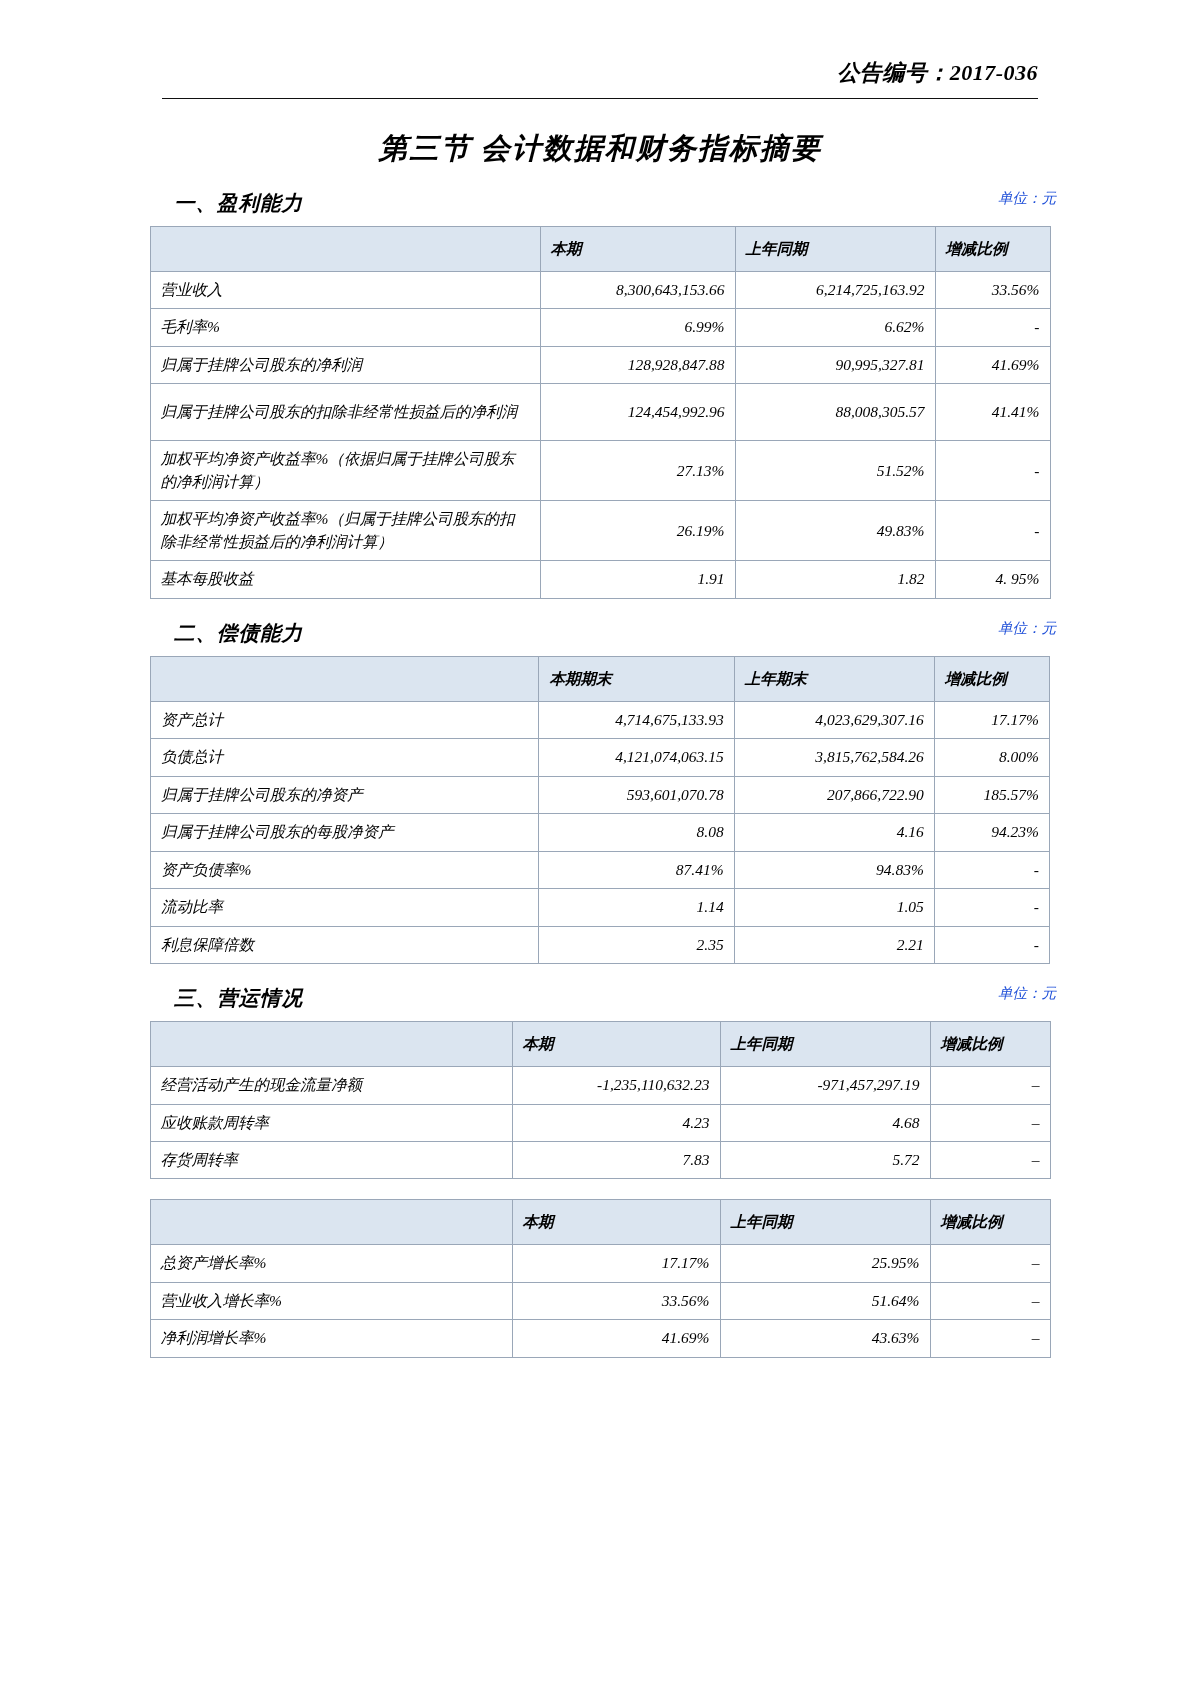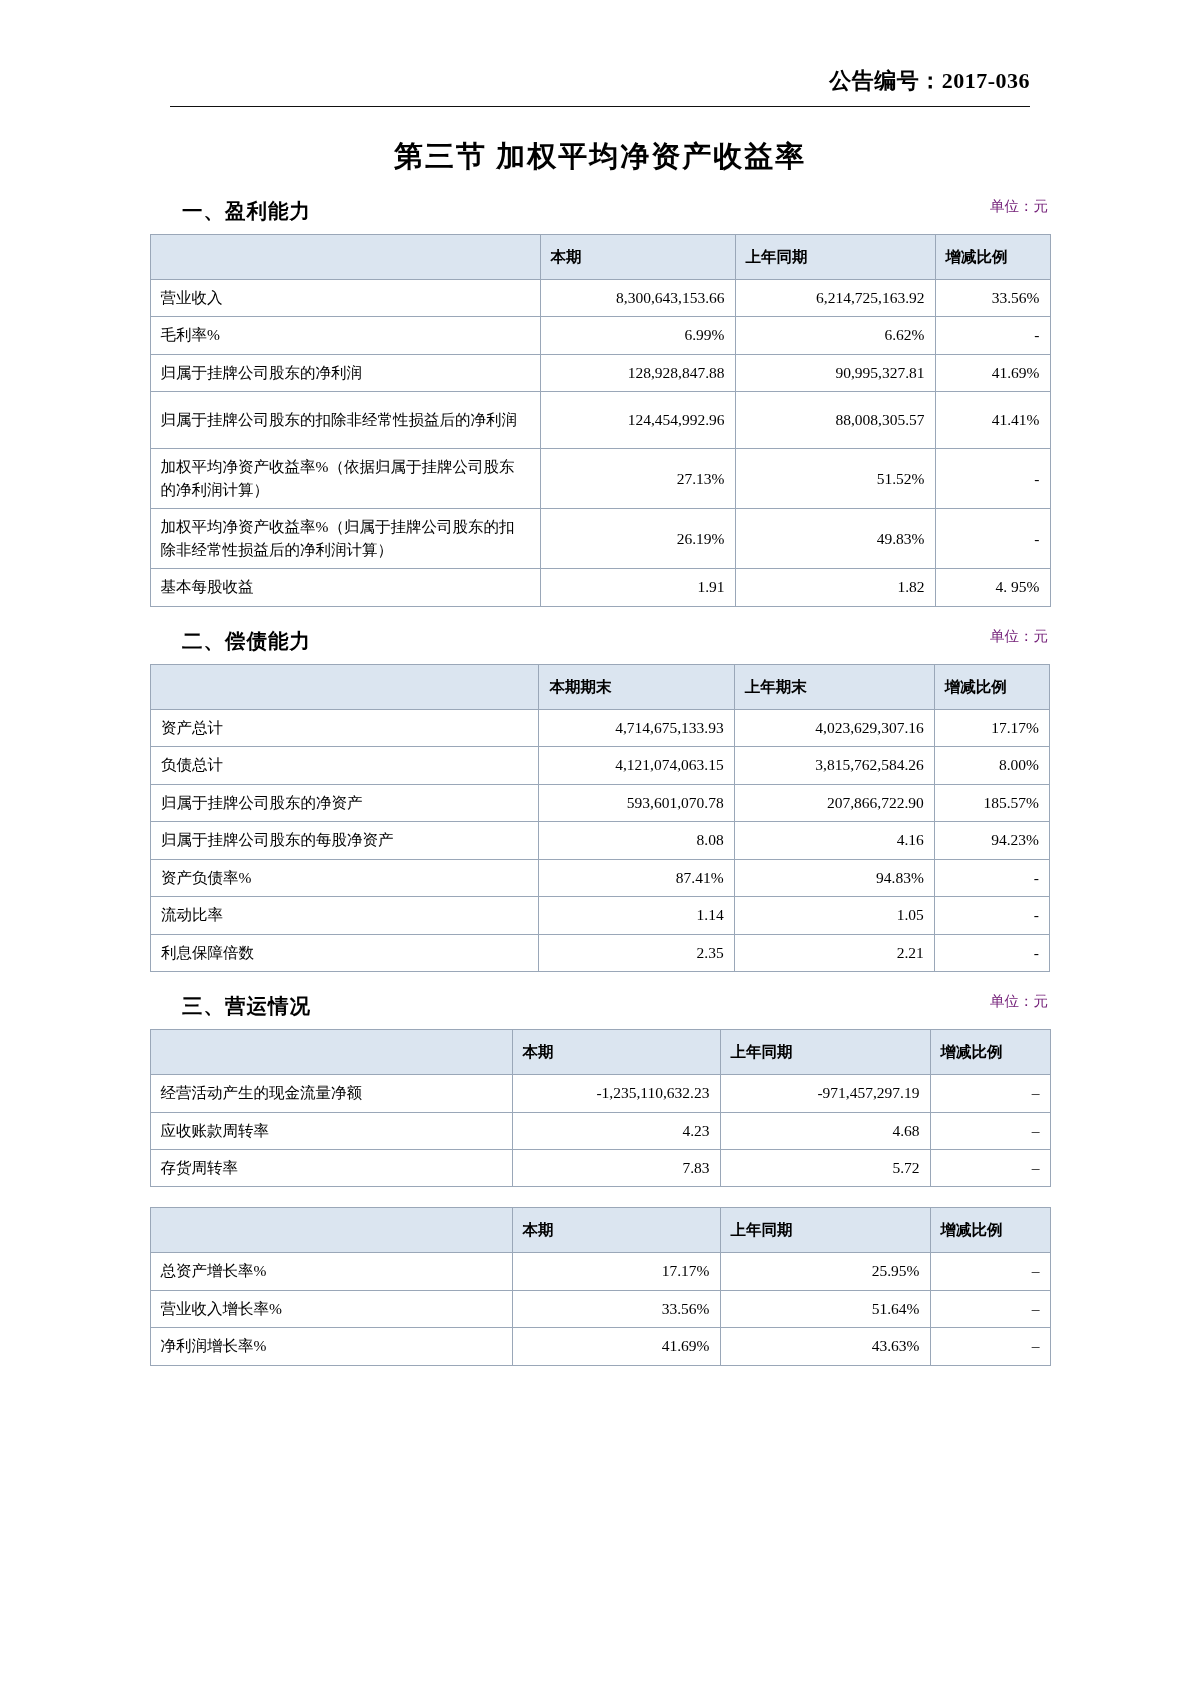--- a/index.html
+++ b/index.html
@@ -12,21 +12,22 @@
     height: 1696px;
     font-family: "Liberation Serif", "DejaVu Serif", serif;
     color: #000000;
     position: relative;
   }
   .page {
     width: 1200px;
     height: 1512px;
     position: relative;
     box-sizing: border-box;
-    padding: 8px;
+    padding: 0;
+    font-style: italic;
   }
   .header-area {
     padding-top: 58px;
     padding-right: 162px;
     text-align: right;
   }
   .header-code {
     font-family: "Liberation Serif", "DejaVu Serif", serif;
     font-size: 22px;
     font-weight: bold;
@@ -55,21 +56,21 @@
     padding: 0 10px 0 40px;
     margin-bottom: 9px;
   }
   .section-title {
     font-size: 20.5px;
     font-weight: bold;
     letter-spacing: 1px;
   }
   .section-unit {
     font-size: 14.5px;
-    color: #701a75;
+    color: #1d4ed8;
     padding-bottom: 2px;
   }
   table.fin {
     border-collapse: collapse;
     width: 900px;
     margin: 0 auto;
     table-layout: fixed;
   }
   table.fin th, table.fin td {
     border: 1px solid #9aa7b8;
@@ -118,21 +119,21 @@
 </head>
 <body>
 
 <div class="page">
 
   <div class="header-area">
     <div class="header-code">公告编号：2017-036</div>
   </div>
   <div class="header-rule"></div>
 
-  <div class="doc-title">第三节   加权平均净资产收益率</div>
+  <div class="doc-title">第三节   会计数据和财务指标摘要</div>
 
   <div class="section">
     <div class="section-head">
       <div class="section-title">一、盈利能力</div>
       <div class="section-unit">单位：元</div>
     </div>
     <table class="fin sec1">
       <colgroup>
           <col class="c1">
           <col class="c2">

